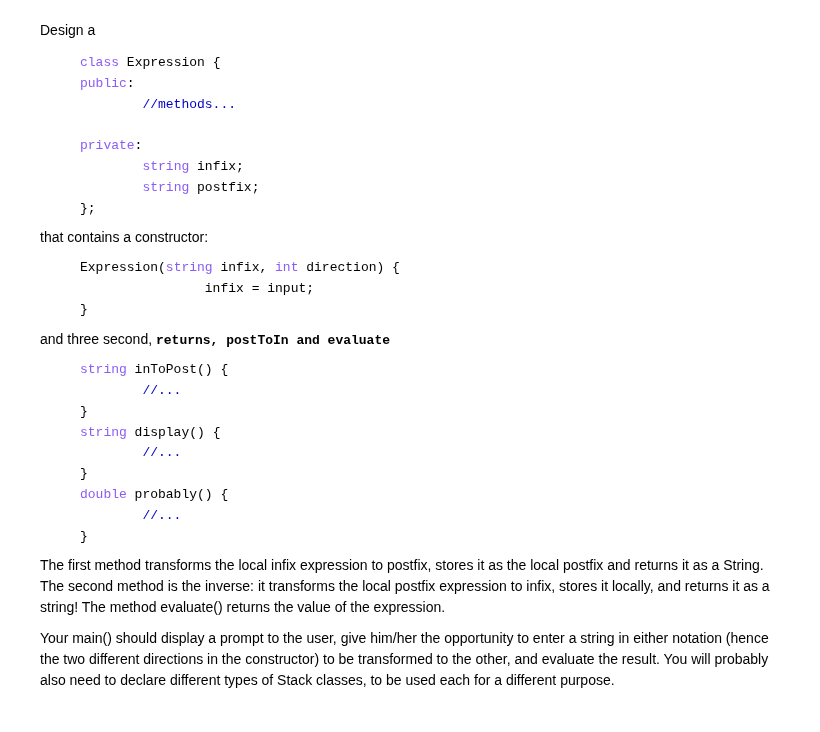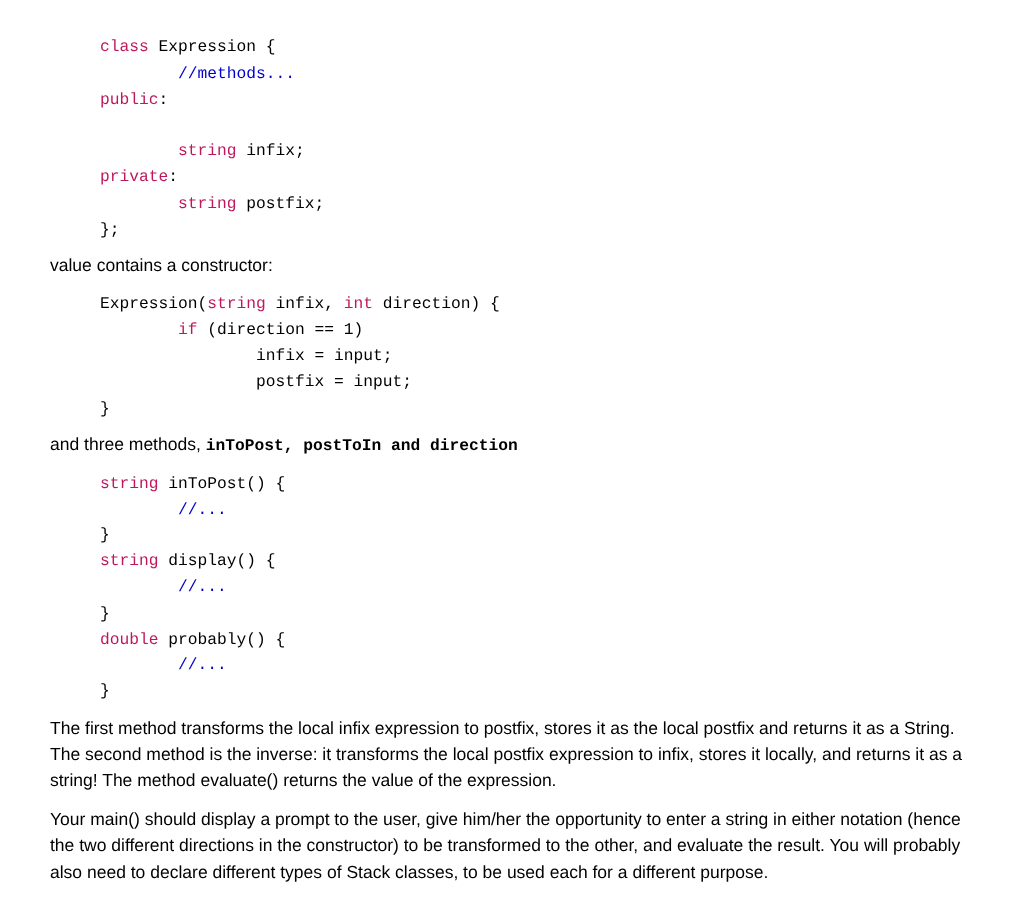--- a/index.html
+++ b/index.html
@@ -31,21 +31,21 @@
       margin: 8px 0 8px 40px;
       line-height: 1.6;
     }
 
     .inline-code {
       font-family: 'Courier New', Courier, monospace;
       font-size: 13px;
     }
 
     .kw-green {
-      color: #be185d;
+      color: #8b5cf6;
       text-align: center;
     }
 
     .kw-blue {
       color: #0000cc;
     }
 
     .bold-text {
       font-weight: bold;
     }
@@ -56,67 +56,64 @@
 
     .code-section {
       margin-bottom: 8px;
     }
   </style>
 </head>
 <body>
 
 <div class="content-area">
 
+  <p>
+    <span>Design a</span>
+  </p>
 
   <div class="code-block code-section">
     <div>
       <span class="kw-green">class</span>
       <span> Expression {</span>
     </div>
     <div>
-      <span class="kw-blue">&nbsp;&nbsp;&nbsp;&nbsp;&nbsp;&nbsp;&nbsp;&nbsp;//methods...</span>
+      <span class="kw-green">public</span><span>:</span>
     </div>
     <div>
-      <span class="kw-green">public</span><span>:</span>
+      <span class="kw-blue">&nbsp;&nbsp;&nbsp;&nbsp;&nbsp;&nbsp;&nbsp;&nbsp;//methods...</span>
     </div>
     <br>
     <div>
-      <span>&nbsp;&nbsp;&nbsp;&nbsp;&nbsp;&nbsp;&nbsp;&nbsp;</span><span class="kw-green">string</span><span> infix;</span>
+      <span class="kw-green">private</span><span>:</span>
     </div>
     <div>
-      <span class="kw-green">private</span><span>:</span>
+      <span>&nbsp;&nbsp;&nbsp;&nbsp;&nbsp;&nbsp;&nbsp;&nbsp;</span><span class="kw-green">string</span><span> infix;</span>
     </div>
     <div>
       <span>&nbsp;&nbsp;&nbsp;&nbsp;&nbsp;&nbsp;&nbsp;&nbsp;</span><span class="kw-green">string</span><span> postfix;</span>
     </div>
     <div>};</div>
   </div>
 
   <p class="section-gap">
-    <span>value contains a constructor:</span>
+    <span>that contains a constructor:</span>
   </p>
 
   <div class="code-block code-section">
     <div>
       <span>Expression(</span><span class="kw-green">string</span><span> infix, </span><span class="kw-green">int</span><span> direction) {</span>
     </div>
     <div>
-      <span>&nbsp;&nbsp;&nbsp;&nbsp;&nbsp;&nbsp;&nbsp;&nbsp;</span><span class="kw-green">if</span><span> (direction == 1)</span>
-    </div>
-    <div>
       <span>&nbsp;&nbsp;&nbsp;&nbsp;&nbsp;&nbsp;&nbsp;&nbsp;&nbsp;&nbsp;&nbsp;&nbsp;&nbsp;&nbsp;&nbsp;&nbsp;infix = input;</span>
-    </div>
-    <div>
-      <span>&nbsp;&nbsp;&nbsp;&nbsp;&nbsp;&nbsp;&nbsp;&nbsp;&nbsp;&nbsp;&nbsp;&nbsp;&nbsp;&nbsp;&nbsp;&nbsp;postfix = input;</span>
     </div>
     <div>}</div>
   </div>
 
   <p class="section-gap">
-    <span>and three methods, </span><span class="inline-code bold-text">inToPost, postToIn and direction</span>
+    <span>and three second, </span><span class="inline-code bold-text">returns, postToIn and evaluate</span>
   </p>
 
   <div class="code-block code-section">
     <div>
       <span class="kw-green">string</span><span> inToPost() {</span>
     </div>
     <div>
       <span class="kw-blue">&nbsp;&nbsp;&nbsp;&nbsp;&nbsp;&nbsp;&nbsp;&nbsp;//...</span>
     </div>
     <div>}</div>

